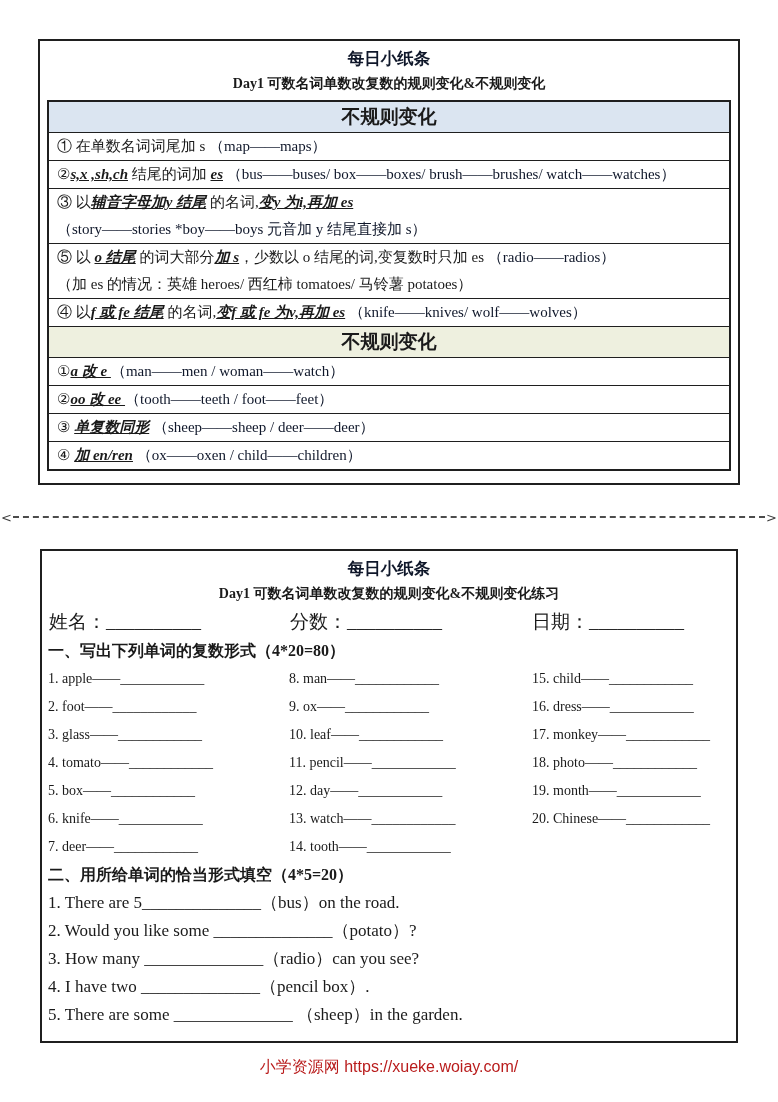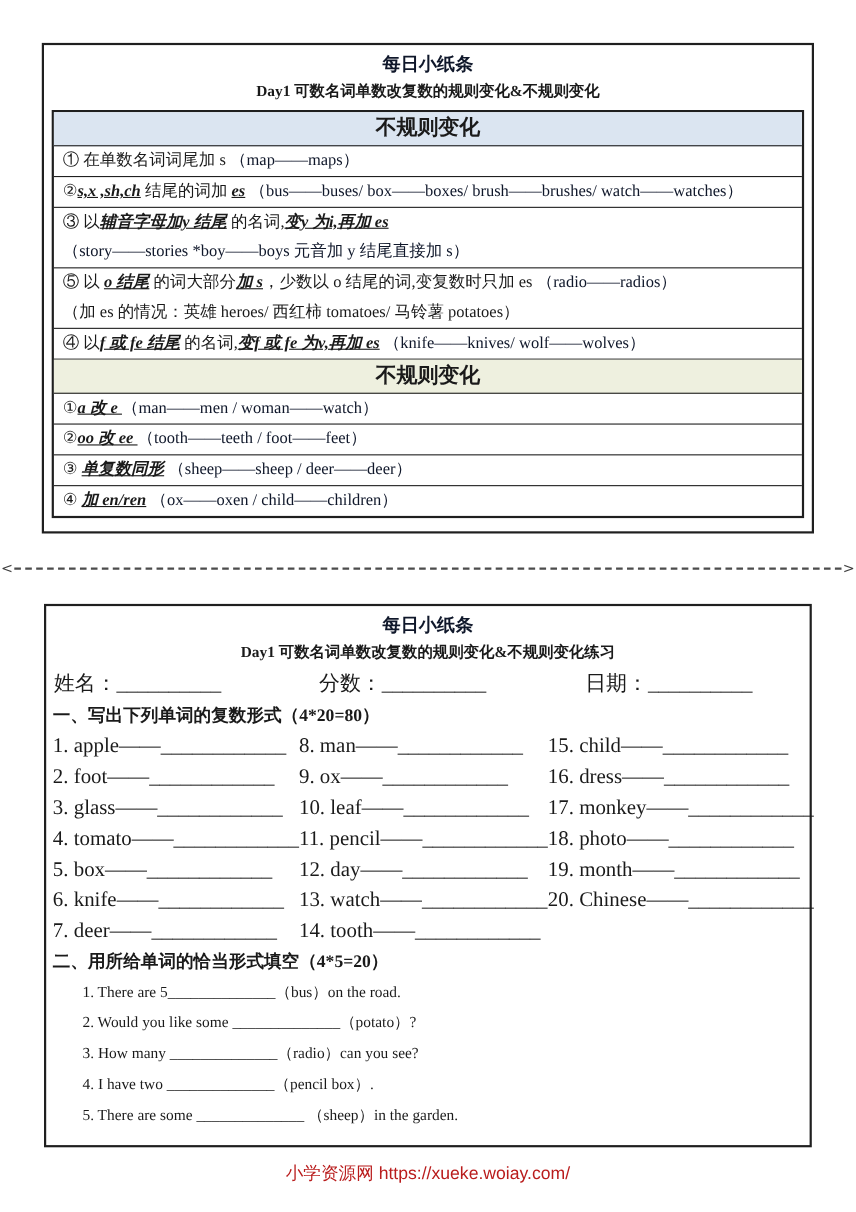--- a/index.html
+++ b/index.html
@@ -30,22 +30,22 @@
   .cutline .dash-line { flex:1; border-top:2px dashed #4c4c4c; margin:0 1px; }
 
   .fields { display:flex; padding-left:1px; font-size:19px; line-height:30px; }
   .field:nth-child(1) { width:241px; }
   .field:nth-child(2) { width:242px; }
   .sec-heading { font-weight:bold; font-size:16px; line-height:28px; white-space:nowrap; }
   .word-grid { display:flex; }
   .word-col:nth-child(1) { width:241px; }
   .word-col:nth-child(2) { width:243px; }
   .word-col:nth-child(3) { flex:1; }
-  .word-item { line-height:28px; font-size:19px; white-space:nowrap; }
-  .sentence  { line-height:28px; font-size:14px; white-space:nowrap;margin-left:27px; }
+  .word-item { line-height:28px; font-size:14px; white-space:nowrap; }
+  .sentence  { line-height:28px; font-size:17px; white-space:nowrap; }
 
   .footer { text-align:center; margin-top:14px; color:#b91c1c; font-size:16px;
             font-family:"Liberation Sans","DejaVu Sans",sans-serif; }
 </style>
 </head>
 <body>
 
 <div class="card" id="card1">
   <div class="brand">每日小纸条</div>
   <div class="card-title">Day1 可数名词单数改复数的规则变化&amp;不规则变化</div>

